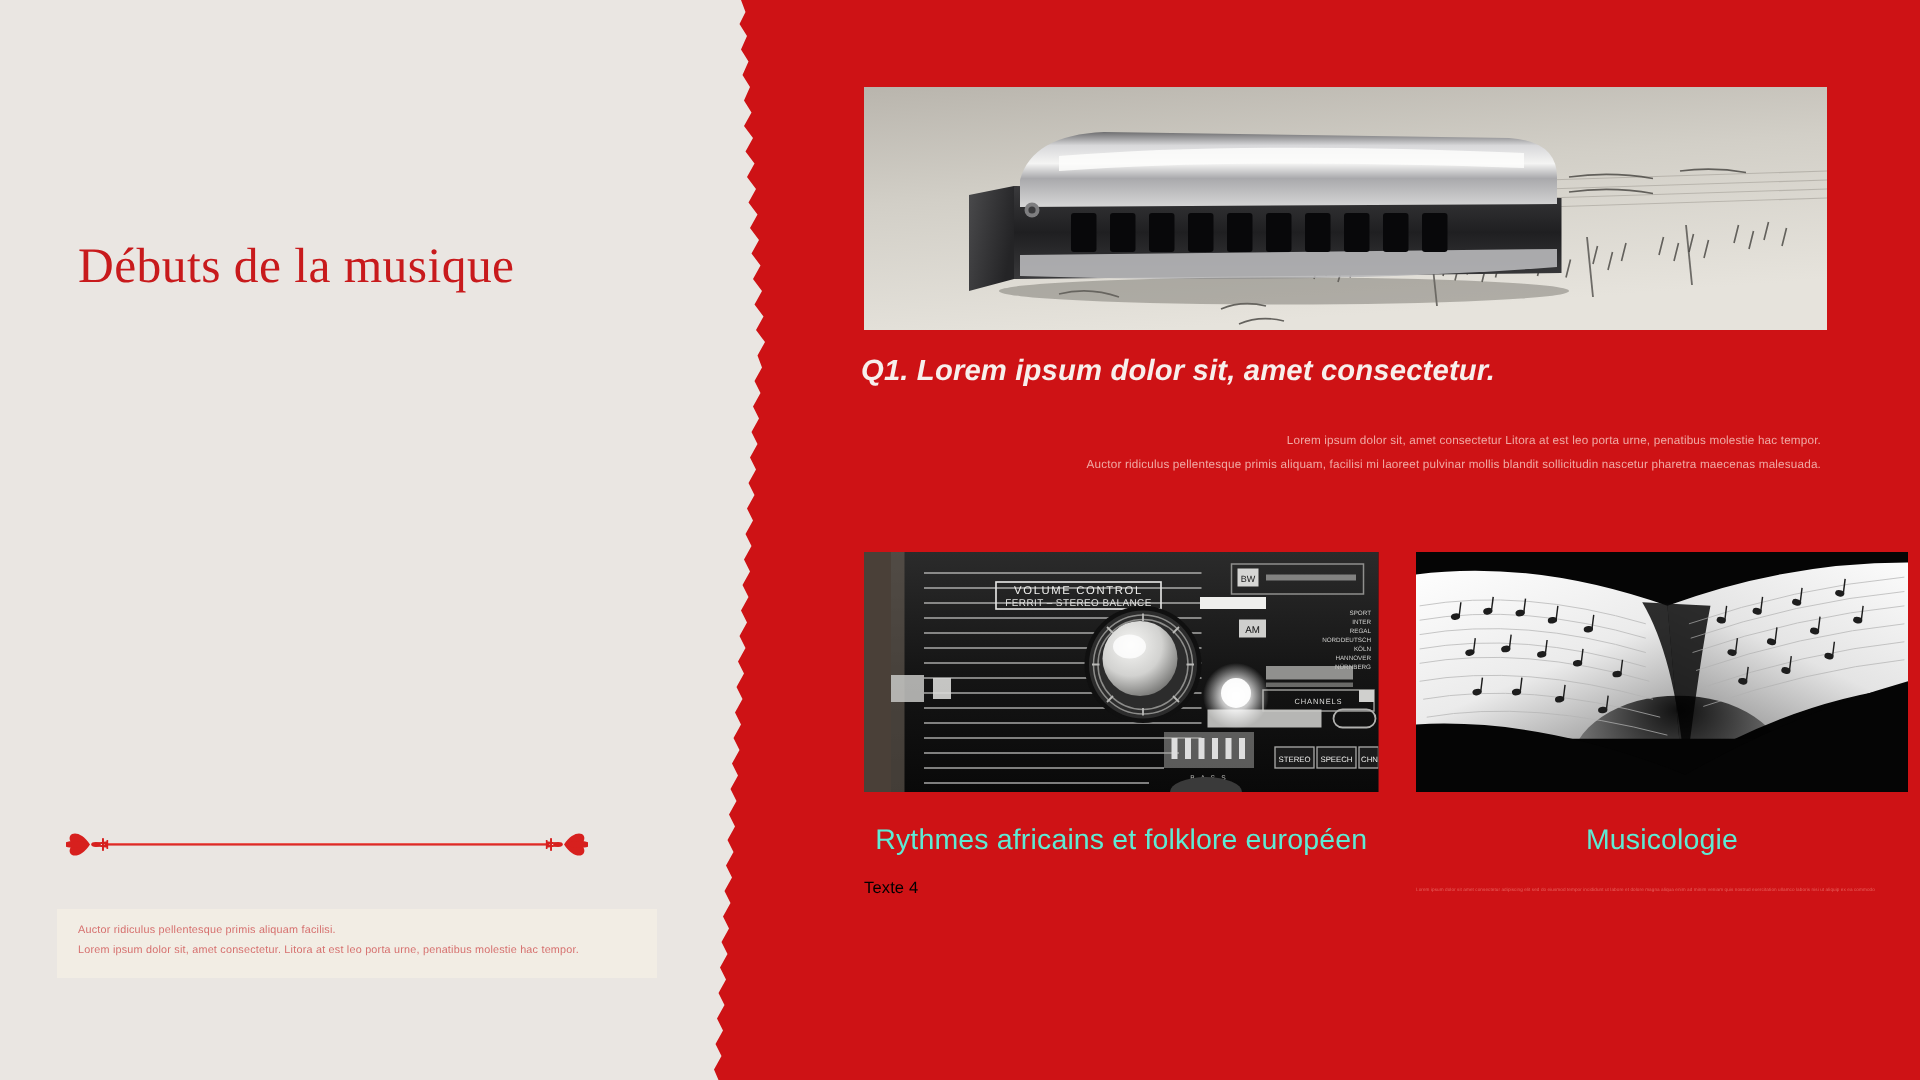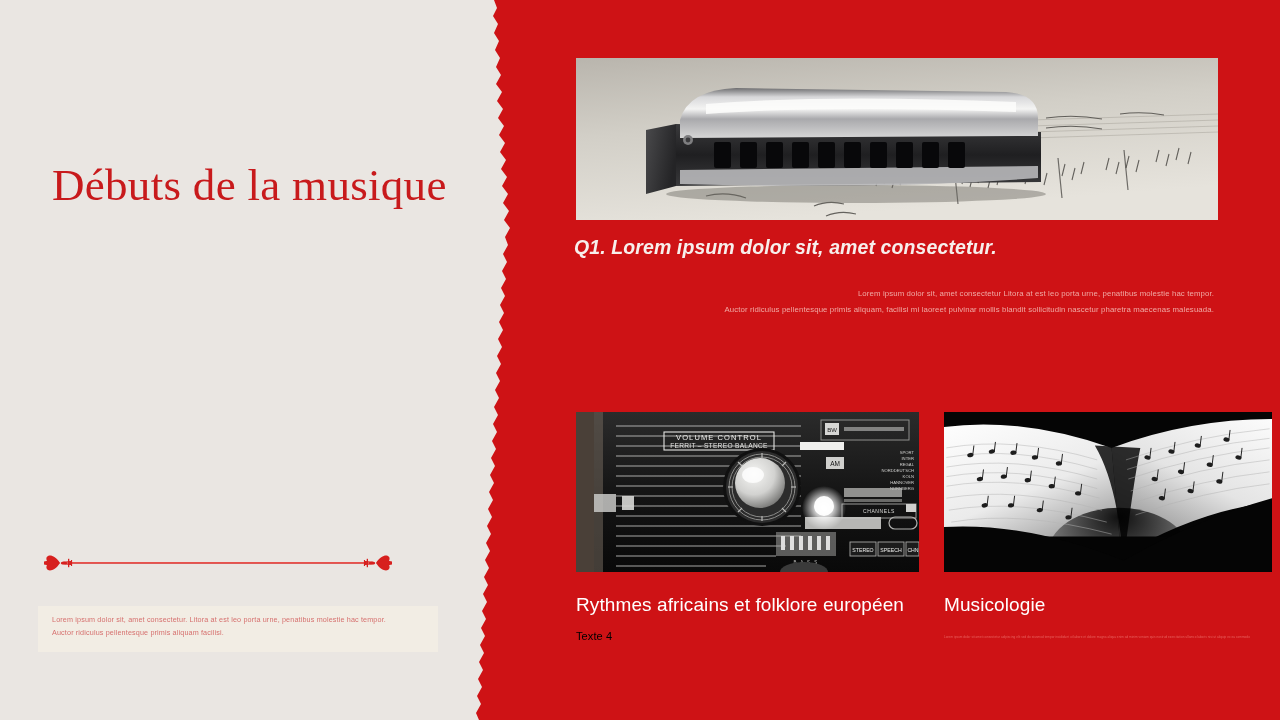--- a/index.html
+++ b/index.html
@@ -17,21 +17,21 @@
   .panel-right {
     position:absolute; left:0; top:0; width:1280px; height:720px;
     background:#CE1215;
   }
   .torn-svg { position:absolute; left:0; top:0; width:512px; height:720px; }
 
   
   .title {
     position:absolute; left:52px; top:160px; width:420px;
     font-family:"Liberation Serif", serif;
-    font-size:45px; line-height:1.15; font-weight:400;
+    font-size:33px; line-height:1.15; font-weight:400;
     color:#C81A1C; letter-spacing:0.3px; white-space:nowrap;
   }
 
   
   .divider { position:absolute; left:44px; top:550px; width:348px; height:26px; }
 
   
   .note-box {
     position:absolute; left:38px; top:606px; width:400px; height:46px;
     background:#F2EDE4;
@@ -49,27 +49,28 @@
   .q-heading {
     position:absolute; left:574px; top:236px; width:660px;
     font-size:19.5px; font-weight:700; color:#F7EFEC; letter-spacing:0.1px;font-style:italic;
   }
   .q-body {
     position:absolute; left:574px; top:286px; width:640px;
     font-size:7.8px; line-height:2.05; color:#F0A9A4; letter-spacing:0.12px;text-align:right;
   }
   .q-body span { display:block; }
 
-  .card { position:absolute;margin-top:44px; }
+  .card { position:absolute; }
   .card-a { left:576px; top:368px; width:343px; }
   .card-b { left:944px; top:368px; width:328px; }
   .card-img { width:100%; height:160px; overflow:hidden; position:relative; background:#111; }
   .card-title {
-    margin-top:22px; font-size:19px; font-weight:400; color:#ffffff; letter-spacing:0.1px;
+    margin-top:22px; font-size:19px; font-weight:400; color:#5eead4; letter-spacing:0.1px;
     line-height:1.2;
+    text-align:center;
   }
   .card-sub { margin-top:13px; font-size:11px; color:#000000; letter-spacing:0.1px; }
   .card-micro {
     margin-top:18px; font-size:3.1px; line-height:1.6; color:#E8635F;
     letter-spacing:0.05px; white-space:nowrap; overflow:hidden;
   }
 
   
   .img-inner { position:absolute; inset:0; }
 </style>
@@ -131,22 +132,22 @@
           <path d="M-2,0 C-10,-4 -20,-2 -20,0 C-20,2 -10,4 -2,0 Z"></path>
           <rect x="6" y="-4.2" width="1.3" height="8.4"></rect>
           <rect x="9" y="-3" width="1.1" height="6"></rect>
         </g>
       </g>
     </svg>
   </div>
 
   <div class="note-box"></div>
   <div class="note-text">
+    <div>Auctor ridiculus pellentesque primis aliquam facilisi.</div>
     <div>Lorem ipsum dolor sit, amet consectetur. Litora at est leo porta urne, penatibus molestie hac tempor.</div>
-    <div>Auctor ridiculus pellentesque primis aliquam facilisi.</div>
   </div>
 
   <div class="hero-img">
     <svg class="img-inner" viewBox="0 0 642 162" preserveAspectRatio="xMidYMid slice" aria-hidden="true">
       <defs>
         <linearGradient id="paperG" x1="0" y1="0" x2="0.3" y2="1">
           <stop offset="0" stop-color="#b9b5ad"></stop>
           <stop offset="0.45" stop-color="#d2cfc7"></stop>
           <stop offset="1" stop-color="#e6e3dc"></stop>
         </linearGradient>

